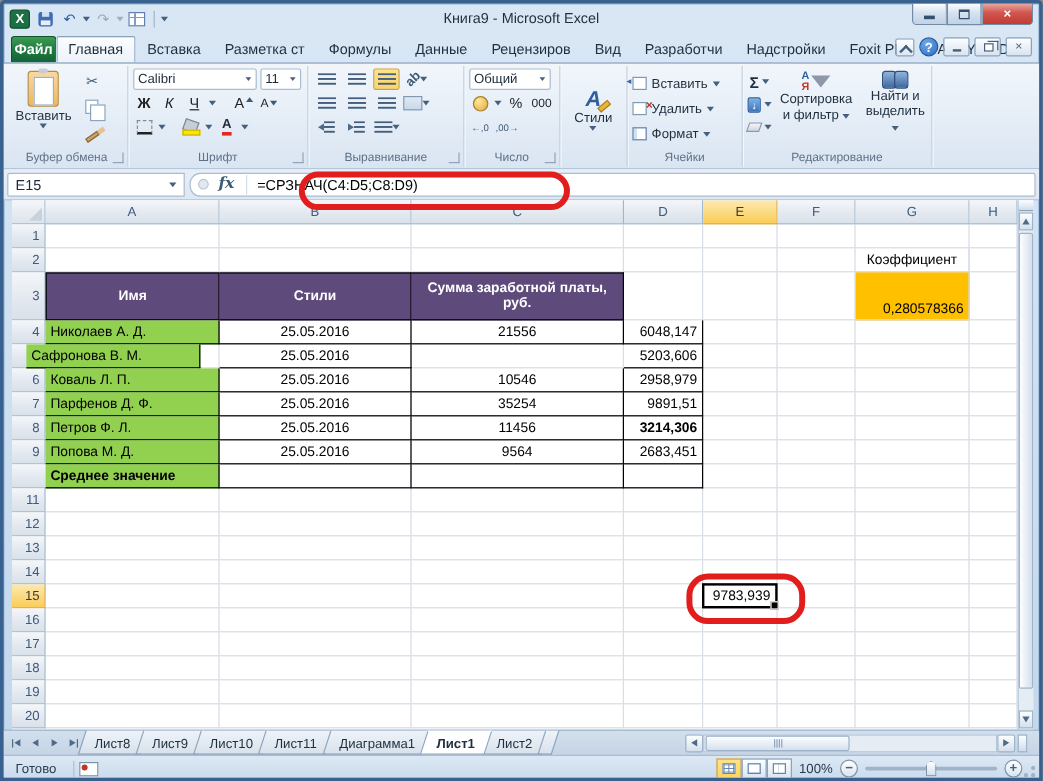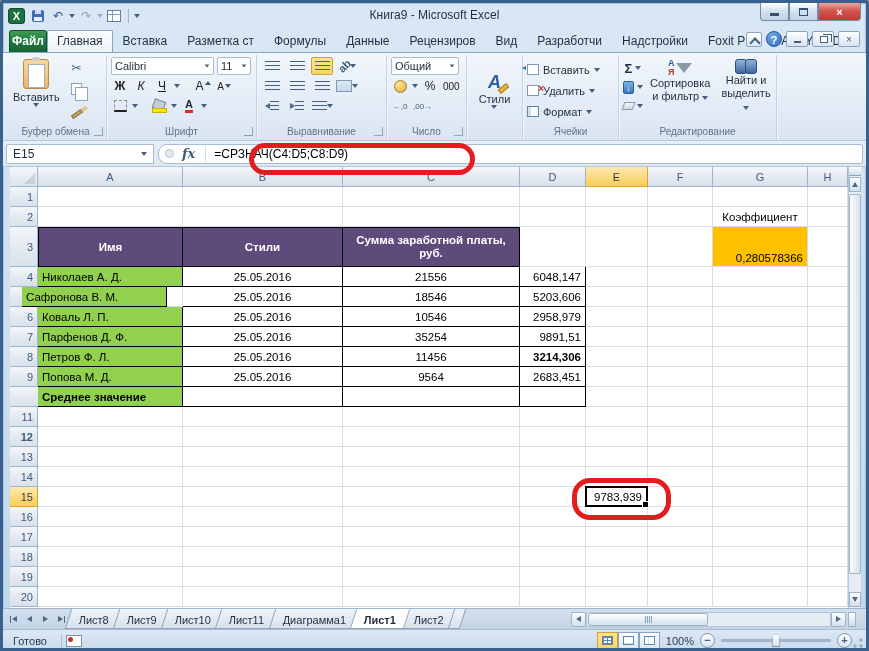--- a/index.html
+++ b/index.html
@@ -474,21 +474,21 @@
       <div class="hd rowh" style="left: 0px; top: 40px; width: 28px; height: 20px;">2</div>
       <div class="hd rowh" style="left: 0px; top: 60px; width: 28px; height: 40px;">3</div>
       <div class="hd rowh" style="left: 0px; top: 100px; width: 28px; height: 20px;">4</div>
       <div class="hd rowh" style="left: 0px; top: 120px; width: 28px; height: 20px;">5</div>
       <div class="hd rowh" style="left: 0px; top: 140px; width: 28px; height: 20px;">6</div>
       <div class="hd rowh" style="left: 0px; top: 160px; width: 28px; height: 20px;">7</div>
       <div class="hd rowh" style="left: 0px; top: 180px; width: 28px; height: 20px;">8</div>
       <div class="hd rowh" style="left: 0px; top: 200px; width: 28px; height: 20px;">9</div>
       <div class="hd rowh" style="left: 0px; top: 220px; width: 48px; height: 20px;">10</div>
       <div class="hd rowh" style="left: 0px; top: 240px; width: 28px; height: 20px;">11</div>
-      <div class="hd rowh" style="left: 0px; top: 260px; width: 28px; height: 20px; font-weight: bold;">12</div>
+      <div class="hd rowh" style="left: 0px; top: 260px; width: 28px; height: 20px;">12</div>
       <div class="hd rowh" style="left: 0px; top: 280px; width: 28px; height: 20px;">13</div>
       <div class="hd rowh" style="left: 0px; top: 300px; width: 28px; height: 20px;">14</div>
       <div class="hd rowh sel" style="left: 0px; top: 320px; width: 28px; height: 20px;">15</div>
       <div class="hd rowh" style="left: 0px; top: 340px; width: 28px; height: 20px;">16</div>
       <div class="hd rowh" style="left: 0px; top: 360px; width: 28px; height: 20px;">17</div>
       <div class="hd rowh" style="left: 0px; top: 380px; width: 28px; height: 20px;">18</div>
       <div class="hd rowh" style="left: 0px; top: 400px; width: 28px; height: 20px;">19</div>
       <div class="hd rowh" style="left: 0px; top: 420px; width: 28px; height: 20px;">20</div>
       <div class="cell" style="left: 28px; top: 20px; width: 145px; height: 20px;"></div>
       <div class="cell" style="left: 173px; top: 20px; width: 160px; height: 20px;"></div>
@@ -654,21 +654,20 @@
       <div class="cell coefv" style="left: 703px; top: 60px; width: 95px; height: 40px;">0,280578366</div>
       <div class="cell hdrp bt bl" style="left: 28px; top: 60px; width: 145px; height: 40px;">Имя</div>
       <div class="cell hdrp bt" style="left: 173px; top: 60px; width: 160px; height: 40px;">Стили</div>
       <div class="cell hdrp bt" style="left: 333px; top: 60px; width: 177px; height: 40px;">Сумма заработной платы, руб.</div>
       <div class="cell nm" style="left: 28px; top: 100px; width: 145px; height: 20px;">Николаев А. Д.</div>
       <div class="cell dt" style="left: 173px; top: 100px; width: 160px; height: 20px;">25.05.2016</div>
       <div class="cell ct" style="left: 333px; top: 100px; width: 177px; height: 20px;">21556</div>
       <div class="cell pr" style="left: 510px; top: 100px; width: 66px; height: 20px;">6048,147</div>
       <div class="cell nm" style="left: 12px; top: 120px; width: 145px; height: 20px;">Сафронова В. М.</div>
       <div class="cell dt" style="left: 173px; top: 120px; width: 160px; height: 20px;">25.05.2016</div>
-      <div class="cell ct" style="left: 333px; top: 120px; width: 177px; height: 20px;">18546</div>
       <div class="cell pr" style="left: 510px; top: 120px; width: 66px; height: 20px;">5203,606</div>
       <div class="cell nm" style="left: 28px; top: 140px; width: 145px; height: 20px;">Коваль Л. П.</div>
       <div class="cell dt" style="left: 173px; top: 140px; width: 160px; height: 20px;">25.05.2016</div>
       <div class="cell ct" style="left: 333px; top: 140px; width: 177px; height: 20px;">10546</div>
       <div class="cell pr" style="left: 510px; top: 140px; width: 66px; height: 20px;">2958,979</div>
       <div class="cell nm" style="left: 28px; top: 160px; width: 145px; height: 20px;">Парфенов Д. Ф.</div>
       <div class="cell dt" style="left: 173px; top: 160px; width: 160px; height: 20px;">25.05.2016</div>
       <div class="cell ct" style="left: 333px; top: 160px; width: 177px; height: 20px;">35254</div>
       <div class="cell pr" style="left: 510px; top: 160px; width: 66px; height: 20px;">9891,51</div>
       <div class="cell nm" style="left: 28px; top: 180px; width: 145px; height: 20px;">Петров Ф. Л.</div>

